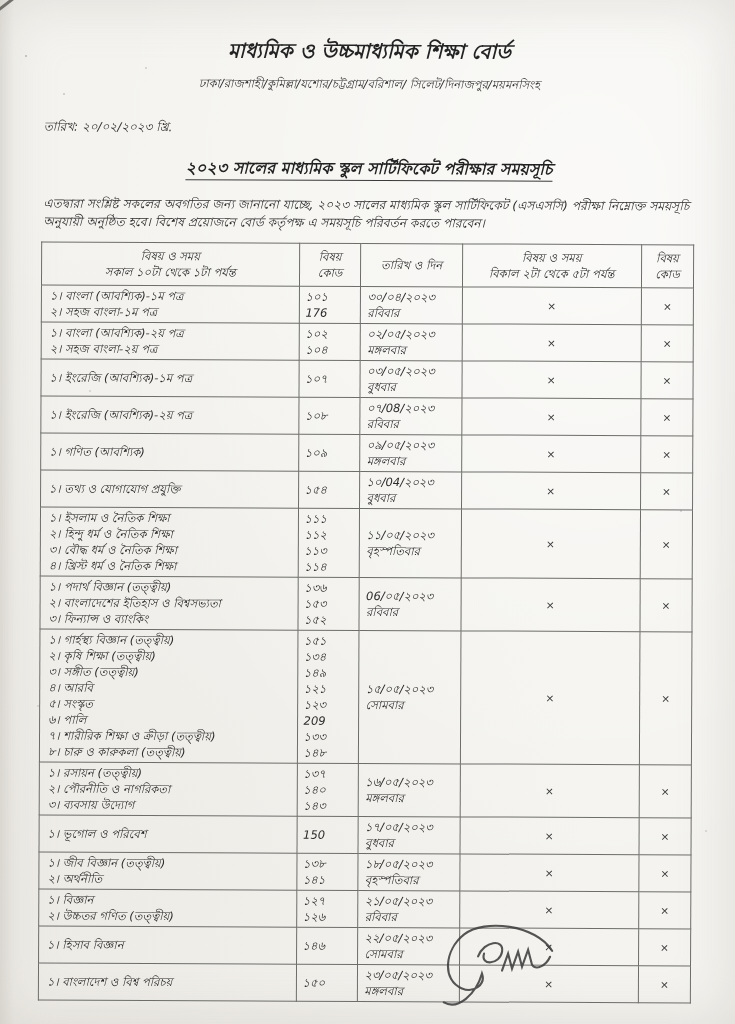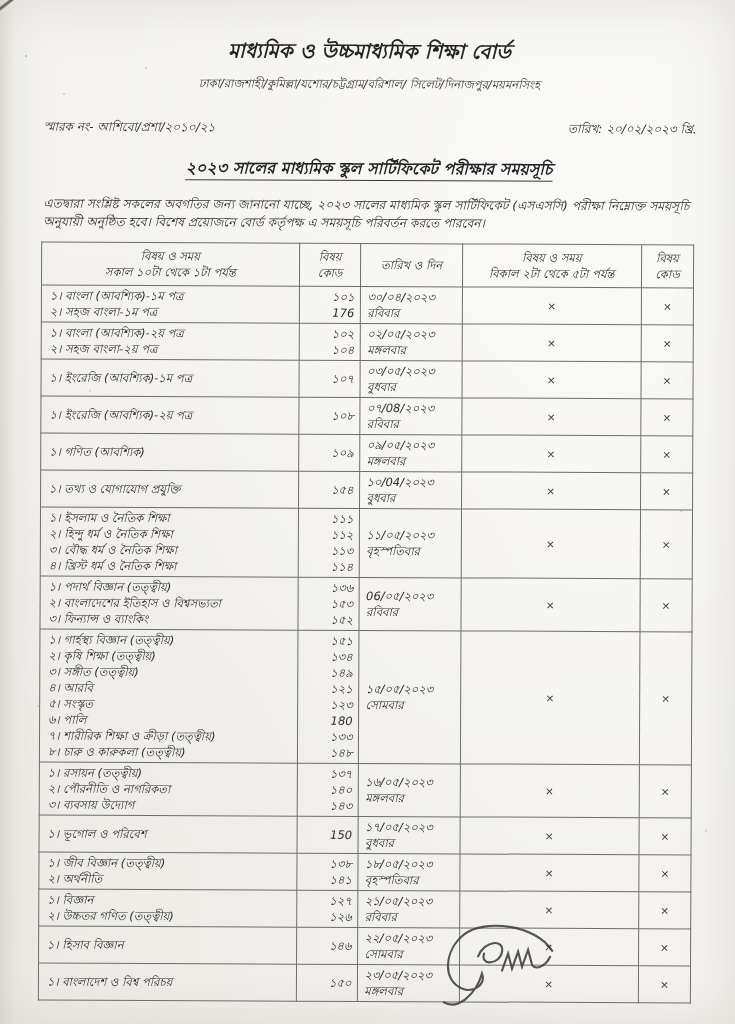--- a/index.html
+++ b/index.html
@@ -34,21 +34,21 @@
     width:653px;
     border-collapse:collapse;
     table-layout:fixed;
     font-size:11.5px;
     color:#2b2b2b;
   }
   .schedule th, .schedule td { border:1px solid #6d6d6a; vertical-align:middle; padding:2px 6px; }
   .schedule thead th { font-weight:normal; text-align:center; padding:5px 4px; line-height:16px; }
   .subjects-cell { text-align:left; padding-left:8px !important; }
   .subj-line { line-height:16px; white-space:nowrap; overflow:hidden; }
-  .codes-cell { text-align:right; }
+  .codes-cell { text-align:left; }
   .code-line { line-height:16px; }
   .date-cell { text-align:left; }
   .date-line, .day-line { line-height:16px; }
   .mark-cell { text-align:center; font-size:10.5px; color:#3a3a3a; }
 
   .signature { position:absolute; left:438px; top:918px; width:140px; height:100px; }
   .signature path { fill:none; stroke:#3d3d3d; stroke-width:2.1; stroke-linecap:round; opacity:.88; }
 
   .corner-artifact { position:absolute; top:2px; left:-8px; width:30px; height:3px;
     background:#55544e; transform:rotate(-38deg); opacity:.8; }
@@ -64,21 +64,20 @@
 <div class="page">
   <div class="corner-artifact"></div>
   <div class="speckles"></div>
 
   <div class="content">
 
     <div class="board-name">মাধ্যমিক ও উচ্চমাধ্যমিক শিক্ষা বোর্ড</div>
     <div class="regions">ঢাকা/রাজশাহী/কুমিল্লা/যশোর/চট্টগ্রাম/বরিশাল/ সিলেট/দিনাজপুর/ময়মনসিংহ</div>
 
     <div class="memo-row">
-      <span>স্মারক নং- আশিবো/প্রশা/২০১০/২১</span>
       <span>তারিখ: ২০/০২/২০২৩ খ্রি.</span>
     </div>
 
     <div class="doc-title">
       <span>২০২৩ সালের মাধ্যমিক স্কুল সার্টিফিকেট পরীক্ষার  সময়সূচি</span>
     </div>
 
     <div class="intro">এতদ্বারা সংশ্লিষ্ট সকলের অবগতির জন্য জানানো যাচ্ছে, ২০২৩ সালের মাধ্যমিক স্কুল সার্টিফিকেট (এসএসসি) পরীক্ষা নিম্নোক্ত সময়সূচি অনুযায়ী অনুষ্ঠিত হবে। বিশেষ প্রয়োজনে বোর্ড কর্তৃপক্ষ এ সময়সূচি পরিবর্তন করতে পারবেন।</div>
 
     <table class="schedule">
@@ -249,21 +248,21 @@
               <div class="subj-line">৬। পালি</div>
               <div class="subj-line">৭। শারীরিক শিক্ষা ও ক্রীড়া (তত্ত্বীয়)</div>
               <div class="subj-line">৮। চারু ও কারুকলা (তত্ত্বীয়)</div>
             </td>
             <td class="codes-cell">
               <div class="code-line">১৫১</div>
               <div class="code-line">১৩৪</div>
               <div class="code-line">১৪৯</div>
               <div class="code-line">১২১</div>
               <div class="code-line">১২৩</div>
-              <div class="code-line">180</div>
+              <div class="code-line">209</div>
               <div class="code-line">১৩৩</div>
               <div class="code-line">১৪৮</div>
             </td>
             <td class="date-cell">
               <div class="date-line">১৫/০৫/২০২৩</div>
               <div class="day-line">সোমবার</div>
             </td>
             <td class="mark-cell">×</td>
             <td class="mark-cell">×</td>
           </tr>

